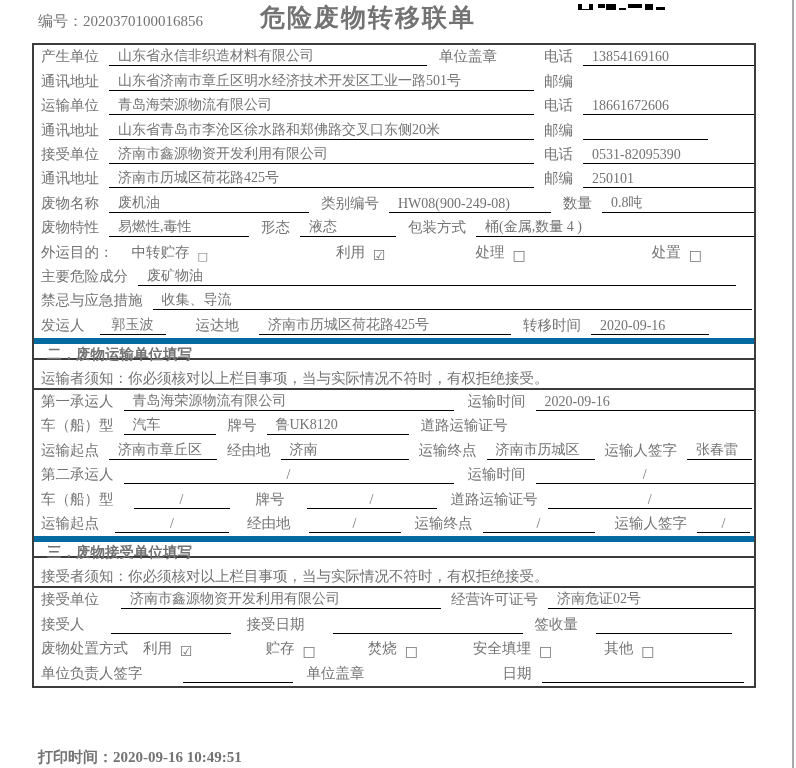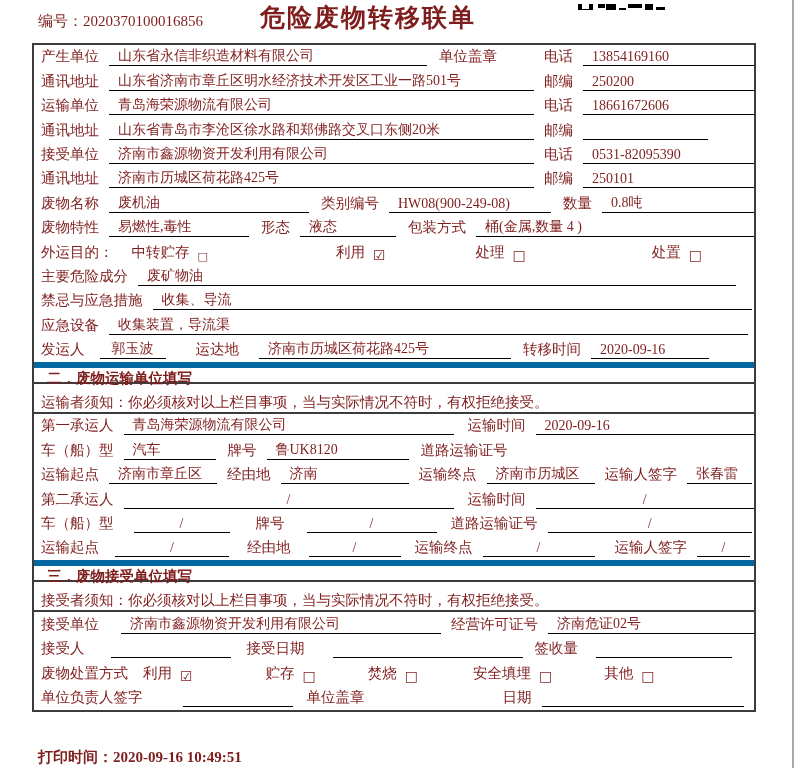--- a/index.html
+++ b/index.html
@@ -1,19 +1,19 @@
 <!DOCTYPE html>
 <html><head>
 <meta charset="utf-8">
 <style>
   * { margin:0; padding:0; box-sizing:border-box; }
   html,body { background:#ffffff; }
   .page {
     position:relative; width:796px; height:768px; background:#fff;
-    font-family:"Liberation Serif","DejaVu Serif",serif; color:#7f1d1d; overflow:hidden;
+    font-family:"Liberation Serif","DejaVu Serif",serif; color:#737373; overflow:hidden;
   }
   .page-edge { position:absolute; top:0; right:2px; width:2px; height:100%; background:#a9a9a9; }
   .serial { position:absolute; left:38px; top:12px; font-size:15px; white-space:nowrap; }
   .doc-title { position:absolute; left:0; right:60px; top:1px; text-align:center;
     font-size:25px; font-weight:bold; letter-spacing:2px; white-space:nowrap; }
   .qr { position:absolute; left:578px; top:0; width:88px; height:10px; overflow:hidden; }
 
   .form { position:absolute; left:32px; top:43px; width:724px; border:2px solid #3c3c3c; background:#fff; }
   .sec-title { height:22px; line-height:21px; padding-left:7px; font-weight:bold; font-size:14.5px;
     border-bottom:2px solid #3c3c3c; }
@@ -67,21 +67,20 @@
       <span class="lbl">电话</span>
       <span class="fv grow">13854169160</span>
     </div>
 
     <div class="r">
       <div class="left">
         <span class="lbl">通讯地址</span>
         <span class="fv grow" style="margin-right:10px">山东省济南市章丘区明水经济技术开发区工业一路501号</span>
       </div>
       <span class="lbl">邮编</span>
-      <span class="fv grow">250200</span>
     </div>
 
     <div class="r">
       <div class="left">
         <span class="lbl">运输单位</span>
         <span class="fv grow" style="margin-right:10px">青岛海荣源物流有限公司</span>
       </div>
       <span class="lbl">电话</span>
       <span class="fv grow">18661672606</span>
     </div>
@@ -146,24 +145,20 @@
     <div class="r">
       <span class="lbl">主要危险成分</span>
       <span class="fv grow" style="margin-right:18px">废矿物油</span>
     </div>
 
     <div class="r">
       <span class="lbl">禁忌与应急措施</span>
       <span class="fv grow" style="margin-right:2px">收集、导流</span>
     </div>
 
-    <div class="r">
-      <span class="lbl">应急设备</span>
-      <span class="fv grow" style="margin-right:6px">收集装置，导流渠</span>
-    </div>
 
     <div class="r">
       <span class="lbl">发运人</span>
       <span class="fv ctr" style="width:66px;margin-left:15px">郭玉波</span>
       <span class="lbl" style="margin-left:30px">运达地</span>
       <span class="fv" style="width:252px;margin-left:20px">济南市历城区荷花路425号</span>
       <span class="lbl" style="margin-left:12px">转移时间</span>
       <span class="fv" style="width:118px">2020-09-16</span>
     </div>
 

